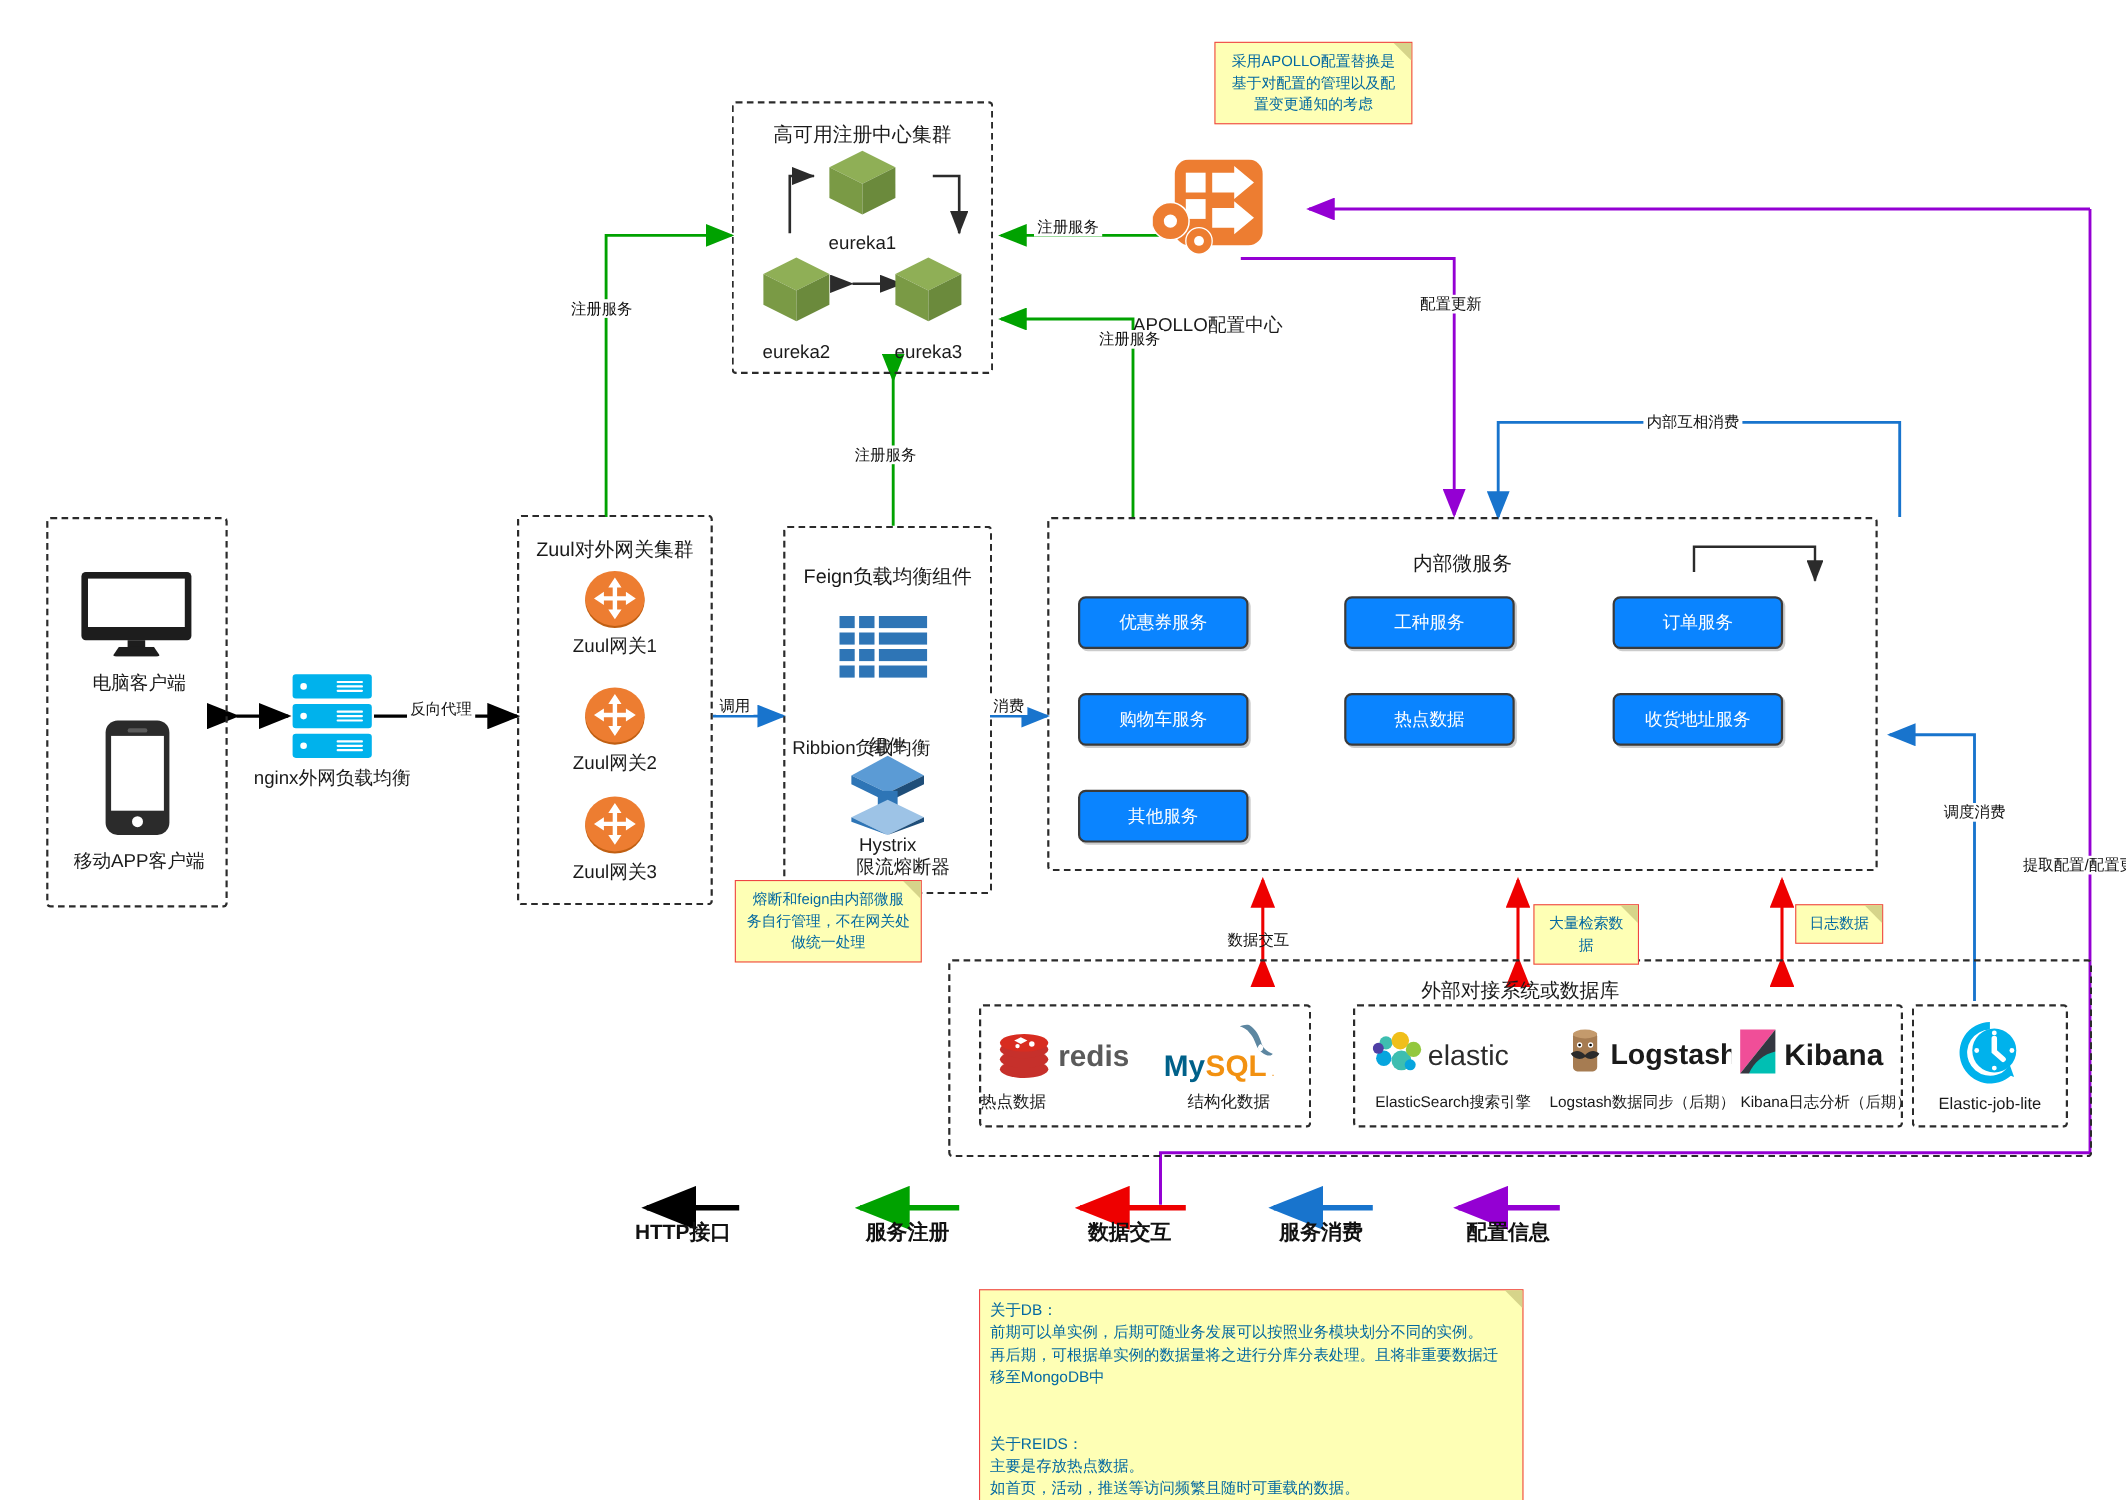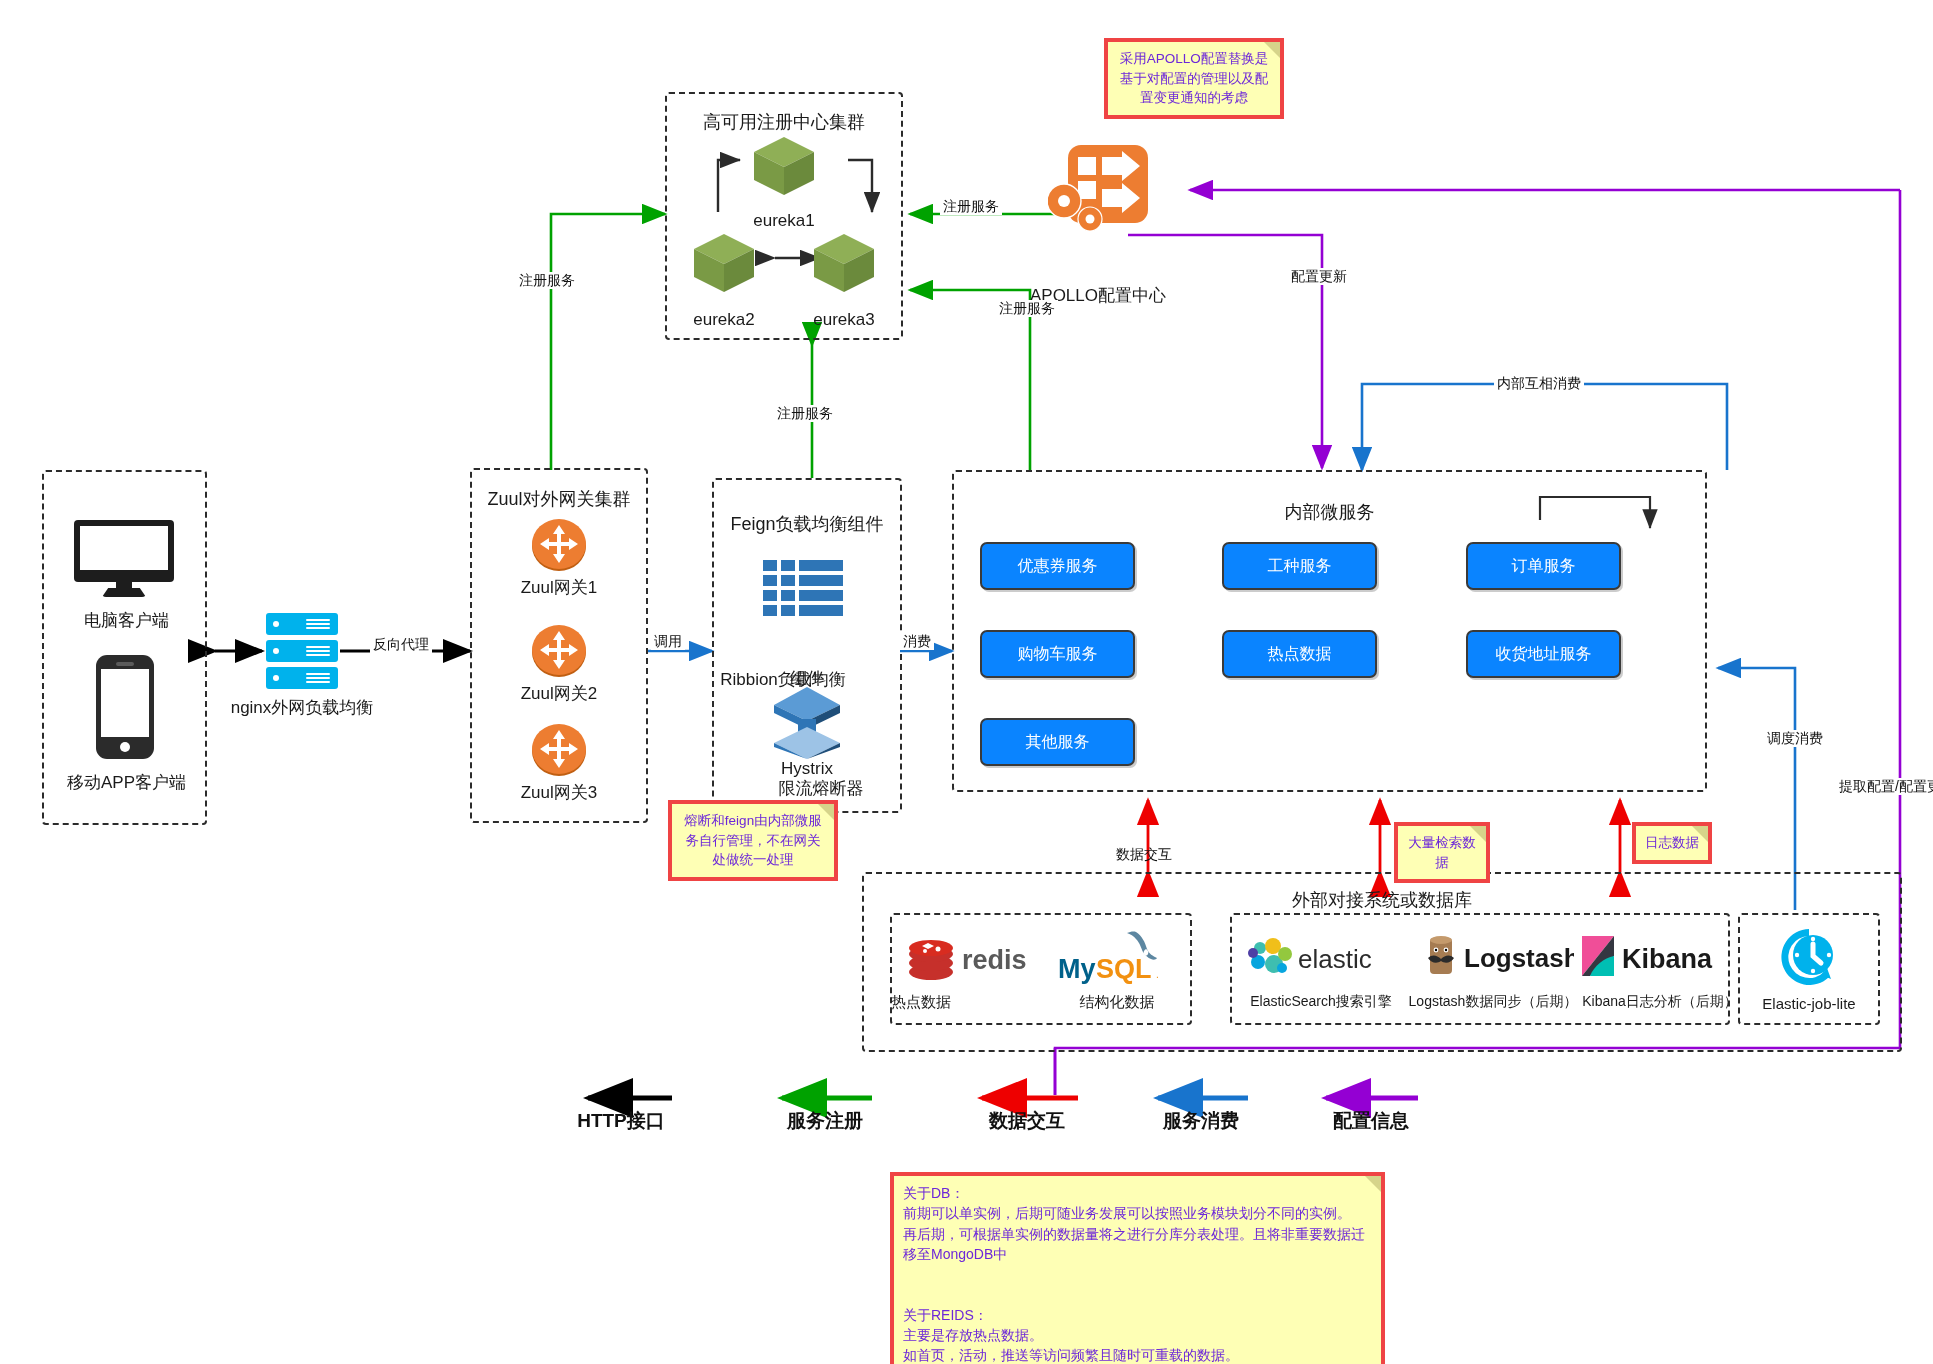--- a/index.html
+++ b/index.html
@@ -26,22 +26,22 @@
   .svc {
     position:absolute; width:155px; height:48px; background:#0a84ff;
     border:2.5px solid #3a3a3a; border-radius:7px;
     display:flex; align-items:center; justify-content:center;
     color:#ffffff; font-size:16px;
     box-shadow:2px 2px 0 rgba(0,0,0,.20);
   }
 
   
   .note {
-    position:absolute; background:#feffb5; border:4px solid #ef4444;
-    font-size:13.5px; line-height:1.45; color:#6d28d9; padding:7px 9px;
+    position:absolute; background:#feffb5; border:1px solid #ef4444;
+    font-size:13.5px; line-height:1.45; color:#0369a1; padding:7px 9px;
   }
   .note::after {
     content:""; position:absolute; right:0; top:0;
     border-width:0 16px 16px 0; border-style:solid;
     border-color:transparent #d6d48a transparent transparent;
   }
   .note.center { text-align:center; }
 
   
   .elabel {

